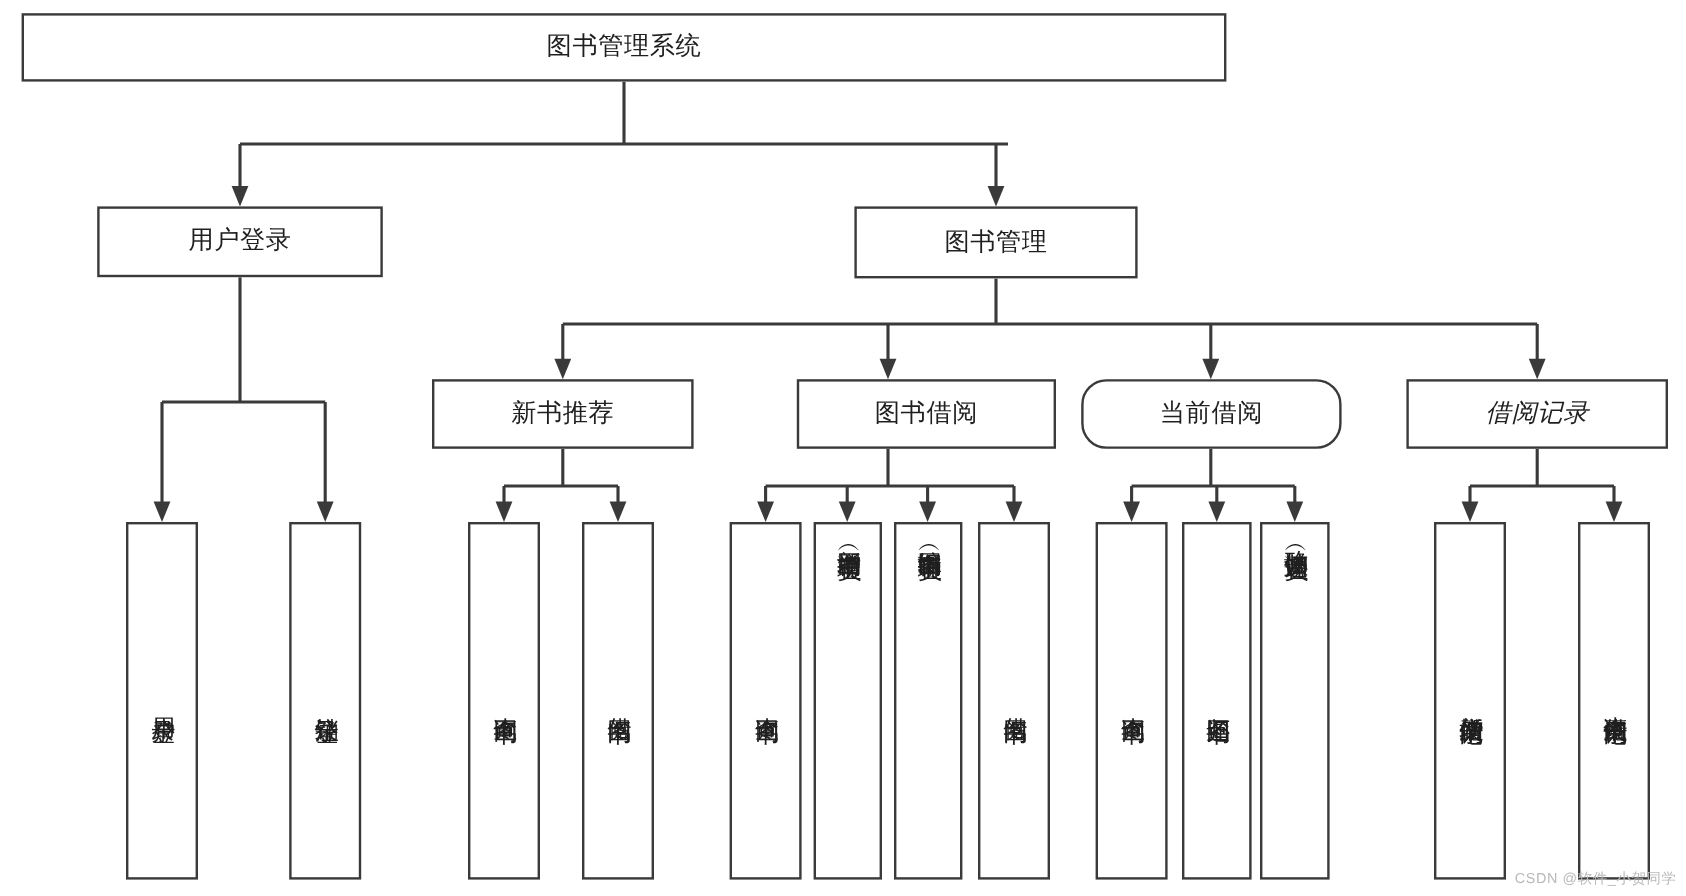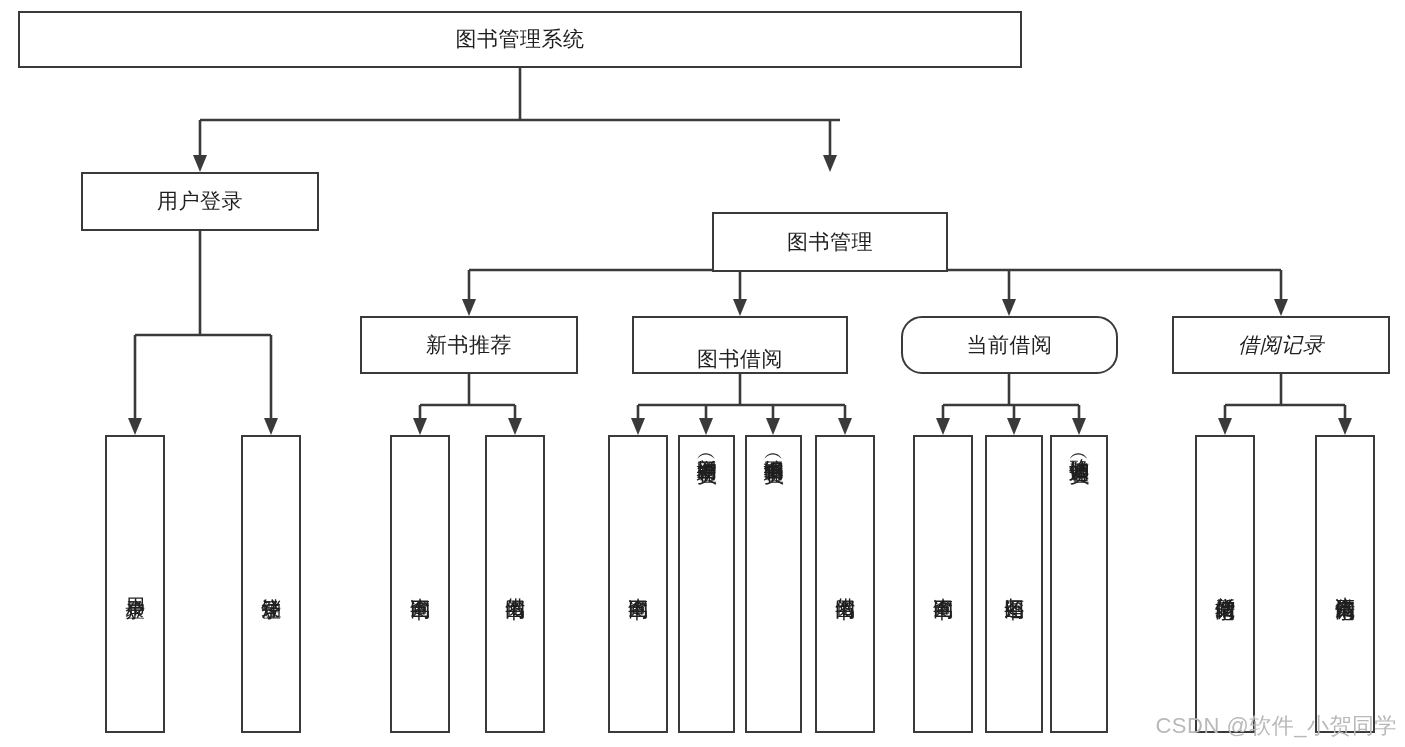--- a/index.html
+++ b/index.html
@@ -57,21 +57,21 @@
     white-space: normal;
   }
   .node.vertical.center-v {
     align-items: center;
     padding-top: 0;
   }
   #watermark {
     position: absolute;
     right: 8px;
     bottom: 6px;
-    font-size: 22px;
+    font-size: 12px;
     color: #b9b9b9;
     letter-spacing: 0.5px;
     z-index: 3;
     white-space: nowrap;
   }
 </style>
 </head>
 <body>
 
 <div id="canvas">
@@ -146,28 +146,28 @@
     </g>
   </svg>
 
   <div class="node" id="n-root" style="left: 18px; top: 11px; width: 1004px; height: 57px;">
     <span class="label">图书管理系统</span>
   </div>
 
   <div class="node" id="n-l2-0" style="left: 81px; top: 172px; width: 238px; height: 59px;">
     <span class="label">用户登录</span>
   </div>
-  <div class="node" id="n-l2-1" style="left: 712px; top: 172px; width: 236px; height: 60px; margin-top: 40px;">
+  <div class="node" id="n-l2-1" style="left: 712px; top: 172px; width: 236px; height: 60px;">
     <span class="label">图书管理</span>
   </div>
 
   <div class="node" id="n-l3-0" style="left: 360px; top: 316px; width: 218px; height: 58px; align-items: center;">
     <span class="label">新书推荐</span>
   </div>
-  <div class="node" id="n-l3-1" style="left: 632px; top: 316px; width: 216px; height: 58px; align-items: flex-end;">
+  <div class="node" id="n-l3-1" style="left: 664px; top: 316px; width: 216px; height: 58px;">
     <span class="label">图书借阅</span>
   </div>
   <div class="node" id="n-l3-2" style="left: 901px; top: 316px; width: 217px; height: 58px; border-radius: 21px;">
     <span class="label">当前借阅</span>
   </div>
   <div class="node" id="n-l3-3" style="left: 1172px; top: 316px; width: 218px; height: 58px; font-style: italic;">
     <span class="label">借阅记录</span>
   </div>
 
   <div class="node vertical center-v" id="n-lf-0" style="left: 105px; top: 435px; width: 60px; height: 298px;">

